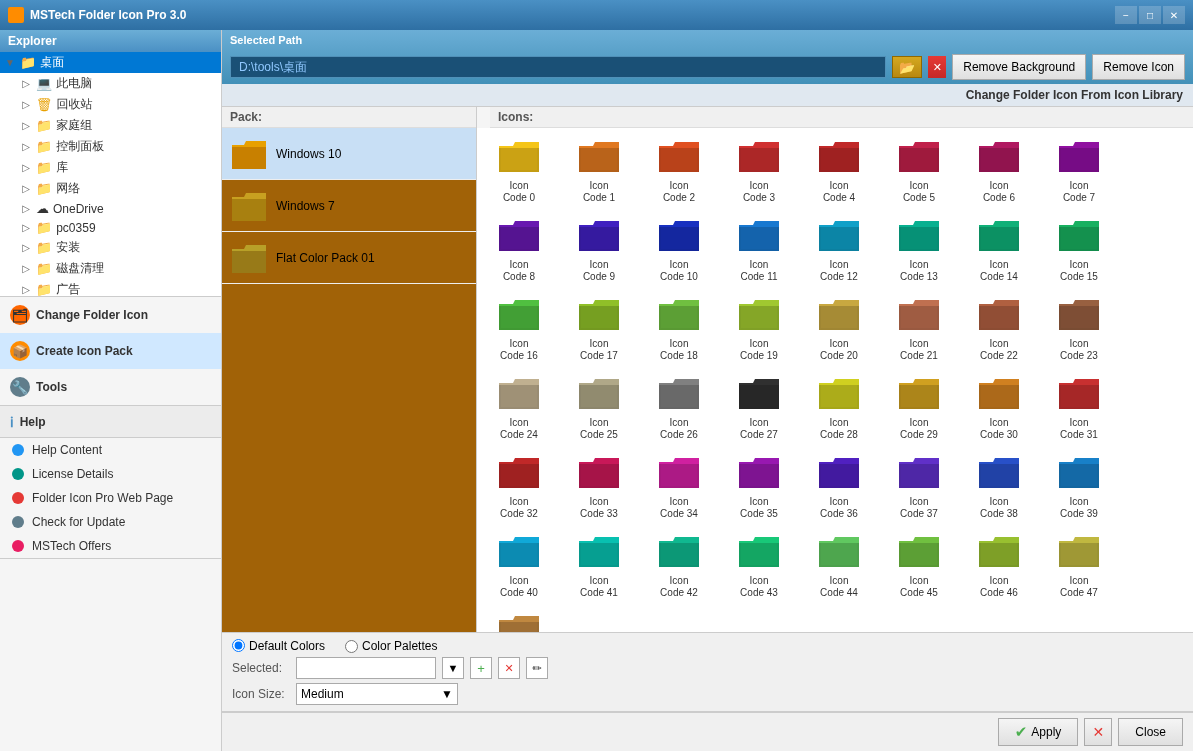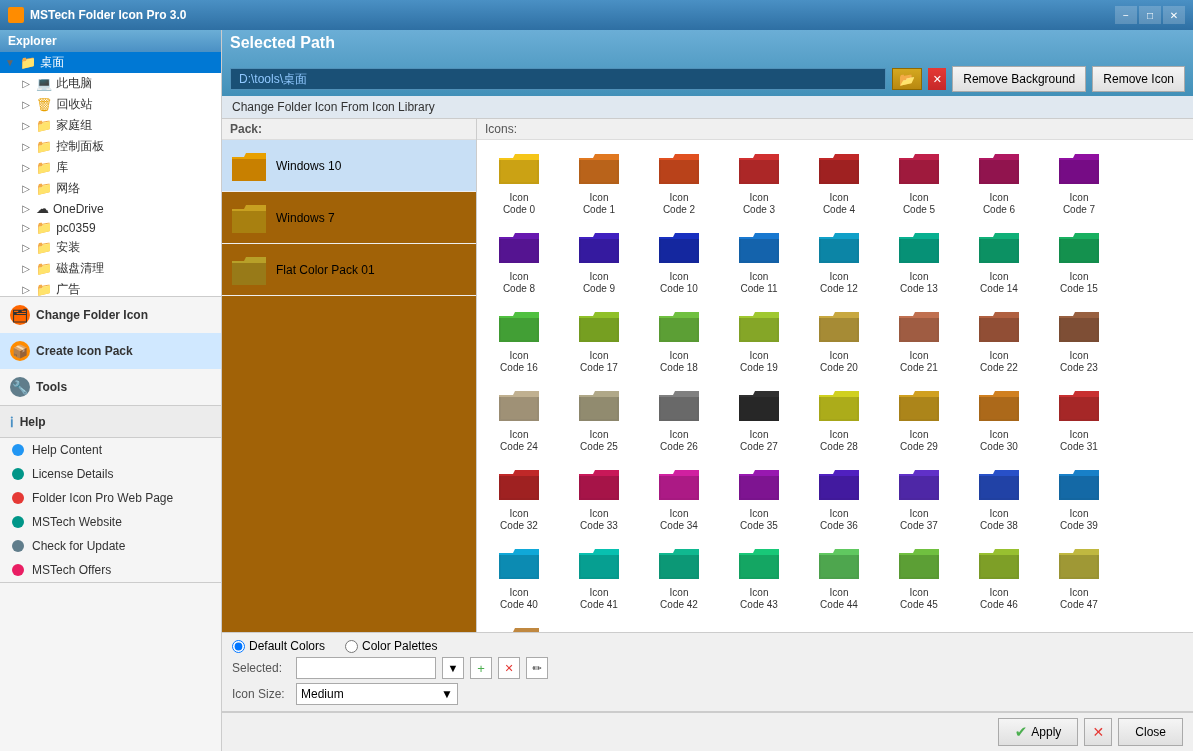--- a/index.html
+++ b/index.html
@@ -186,54 +186,50 @@
       </div>
       <div class="help-item">
         <div class="help-dot dot-teal"></div>
         <span>License Details</span>
       </div>
       <div class="help-item">
         <div class="help-dot dot-red"></div>
         <span>Folder Icon Pro Web Page</span>
       </div>
       <div class="help-item">
-        <div class="help-dot dot-teal"></div>
-        <span>MSTech Website</span>
-      </div>
-      <div class="help-item">
         <div class="help-dot dot-gray"></div>
         <span>Check for Update</span>
       </div>
       <div class="help-item">
         <div class="help-dot dot-pink"></div>
         <span>MSTech Offers</span>
       </div>
     </div>
   </div>
 
   <div class="right-panel">
 
     <div style="background: linear-gradient(to bottom, #6baed6, #4290b8); padding: 4px 8px;">
-      <div style="color: white; font-weight: bold; font-size: 16px; margin-bottom: 14px;">Selected Path</div>
+      <div style="color: white; font-weight: bold; font-size: 11px; margin-bottom: 8px;">Selected Path</div>
       <div style="display:flex; align-items:center; gap:6px;">
         <div style="background:#1a5076; color:#90c8ff; padding:2px 8px; border:1px solid #5090b8; flex:1; font-size:12px; height:22px; display:flex; align-items:center;">
           <span>D:\tools\桌面</span>
         </div>
         <button style="background:linear-gradient(to bottom,#d4a820,#b88810); border:1px solid #906800; padding:1px 6px; cursor:pointer; color:white; font-size:13px; height:22px;">📂</button>
         <button style="background:linear-gradient(to bottom,#e53935,#c62828); border:none; padding:1px 4px; cursor:pointer; color:white; font-size:11px; height:22px; width:18px; display:flex; align-items:center; justify-content:center;">✕</button>
         <button class="remove-bg-btn">
           <span>Remove Background</span>
         </button>
         <button class="remove-bg-btn">
           <span>Remove Icon</span>
         </button>
       </div>
     </div>
 
-    <div style="background:#e0e8f0; padding:4px 10px; font-weight:normal; font-size:12px; color:#333; border-bottom:1px solid #ccc;">
+    <div style="background:#e0e8f0; padding:4px 10px; font-weight:bold; font-size:12px; color:#333; border-bottom:1px solid #ccc;text-align:right;">
       <span>Change Folder Icon From Icon Library</span>
     </div>
 
     <div style="display:flex; flex:1; overflow:hidden; height: 515px;">
 
       <div style="width:255px; background:#a16207; border-right:1px solid #ccc; overflow-y:auto; flex-shrink:0;">
         <div style="padding:3px 8px; font-size:11px; color:#555; border-bottom:1px solid #ddd; background:#f0f0f0; font-weight:bold;">
           <span>Pack:</span>
         </div>
 
@@ -257,21 +253,21 @@
         <div style="display:flex; align-items:center; gap:8px; padding:8px; cursor:pointer; border-bottom:1px solid #eee; min-height:52px;">
           <svg width="38" height="34" viewBox="0 0 38 34">
             <path d="M2,8 L14,8 L16,4 L36,4 L36,32 L2,32 Z" fill="#b8a028"></path>
             <path d="M2,10 L36,10 L36,32 L2,32 Z" fill="#987a18"></path>
           </svg>
           <span style="font-size:12px; font-weight:500;">Flat Color Pack 01</span>
         </div>
       </div>
 
       <div style="flex:1; display:flex; flex-direction:column; overflow:hidden;">
-        <div style="padding:3px 8px; font-size:11px; color:#555; border-bottom:1px solid #ddd; background:#f0f0f0; font-weight:normal;">
+        <div style="padding:3px 8px; font-size:11px; color:#555; border-bottom:1px solid #ddd; background:#f0f0f0; font-weight:bold;margin-left:13px;">
           <span>Icons:</span>
         </div>
         <div style="flex:1; overflow-y:auto; background:white; padding:2px;">
           <div style="display:flex; flex-wrap:wrap;" id="icons-grid">
 
           <div style="width: 80px; display: flex; flex-direction: column; align-items: center; padding: 6px 2px 4px; cursor: pointer; border: 1px solid transparent;">
                 <div><svg width="44" height="38" viewBox="0 0 44 38">
       <path d="M2,9 L16,9 L18,5 L42,5 L42,35 L2,35 Z" fill="#f5c518" rx="2"></path>
       <path d="M2,11 L42,11 L42,35 L2,35 Z" fill="#c49d13"></path>
       <path d="M4,11 L40,11 L40,33 L4,33 Z" fill="#f5c518" opacity="0.15"></path>
@@ -709,21 +705,21 @@
       <path d="M4,11 L40,11 L40,33 L4,33 Z" fill="#c08840" opacity="0.15"></path>
     </svg></div>
               </div>
             </div>
         </div>
       </div>
     </div>
 
     <div style="background:#f0f0f0; border-top:1px solid #ccc; padding:6px 10px;">
       <div style="display:flex; gap:20px; margin-bottom:4px;">
-        <label style="display:flex; align-items:center; gap:4px; cursor:pointer; font-size:12px;">
+        <label style="display:flex; align-items:flex-start; gap:4px; cursor:pointer; font-size:12px;">
           <input type="radio" name="colormode" checked="" style="">
           <span>Default Colors</span>
         </label>
         <label style="display:flex; align-items:center; gap:4px; cursor:pointer; font-size:12px;">
           <input type="radio" name="colormode" style="">
           <span>Color Palettes</span>
         </label>
       </div>
       <div style="display:flex; align-items:center; gap:6px; margin-bottom:4px;">
         <span style="font-size:12px; color:#555; width:58px;">Selected:</span>

